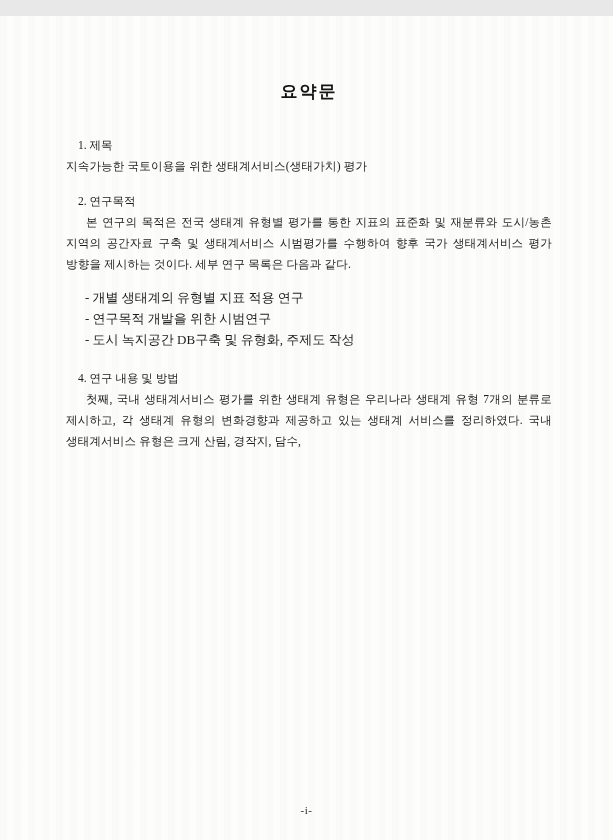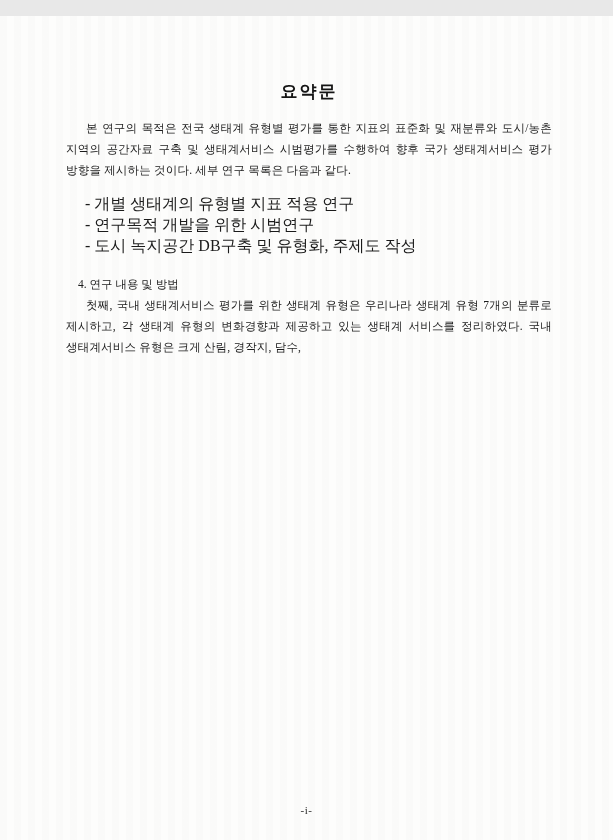--- a/index.html
+++ b/index.html
@@ -60,21 +60,21 @@
   }
   .para.no-indent {
     text-indent: 0;
   }
   .bullets {
     margin-top: 12px;
     margin-bottom: 12px;
   }
   .bullet-line {
     padding-left: 19px;
-    font-size: 16px;
+    font-size: 13px;
     line-height: 21px;
     white-space: nowrap;
   }
   .page-number {
     position: absolute;
     left: 0;
     right: 0;
     top: 786px;
     text-align: center;
     font-size: 11px;
@@ -84,22 +84,27 @@
   }
 </style>
 </head>
 <body>
 
 <div class="page">
   <div class="content">
 
     <div class="doc-title">요약문</div>
 
+    <section class="sec sec-1">
+      <div class="sec-heading">1. 제목</div>
+      <p class="para no-indent">지속가능한 국토이용을 위한 생태계서비스(생태가치) 평가</p>
+    </section>
 
     <section class="sec sec-2">
+      <div class="sec-heading">2. 연구목적</div>
       <p class="para">본 연구의 목적은 전국 생태계 유형별 평가를 통한 지표의 표준화 및 재분류와 도시/농촌 지역의 공간자료 구축 및 생태계서비스 시범평가를 수행하여 향후 국가 생태계서비스 평가 방향을 제시하는 것이다. 세부 연구 목록은 다음과 같다.</p>
 
       <div class="bullets">
         <div class="bullet-line">- 개별 생태계의 유형별 지표 적용 연구</div>
         <div class="bullet-line">- 연구목적 개발을 위한 시범연구</div>
         <div class="bullet-line">- 도시 녹지공간 DB구축 및 유형화, 주제도 작성</div>
       </div>
 
     </section>
 

